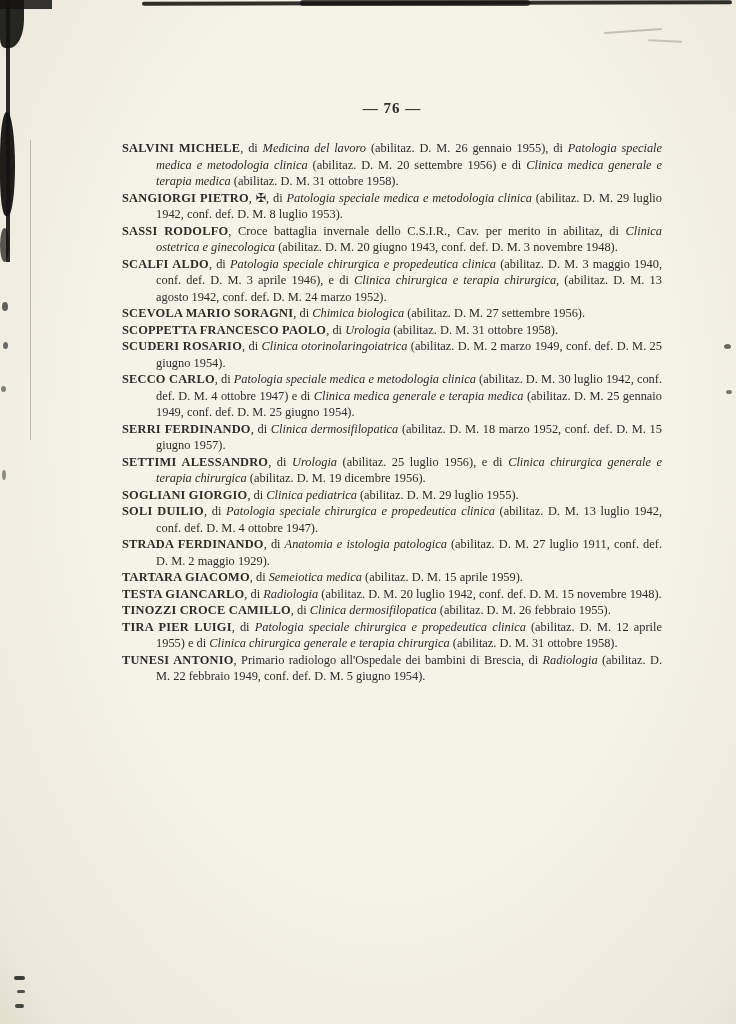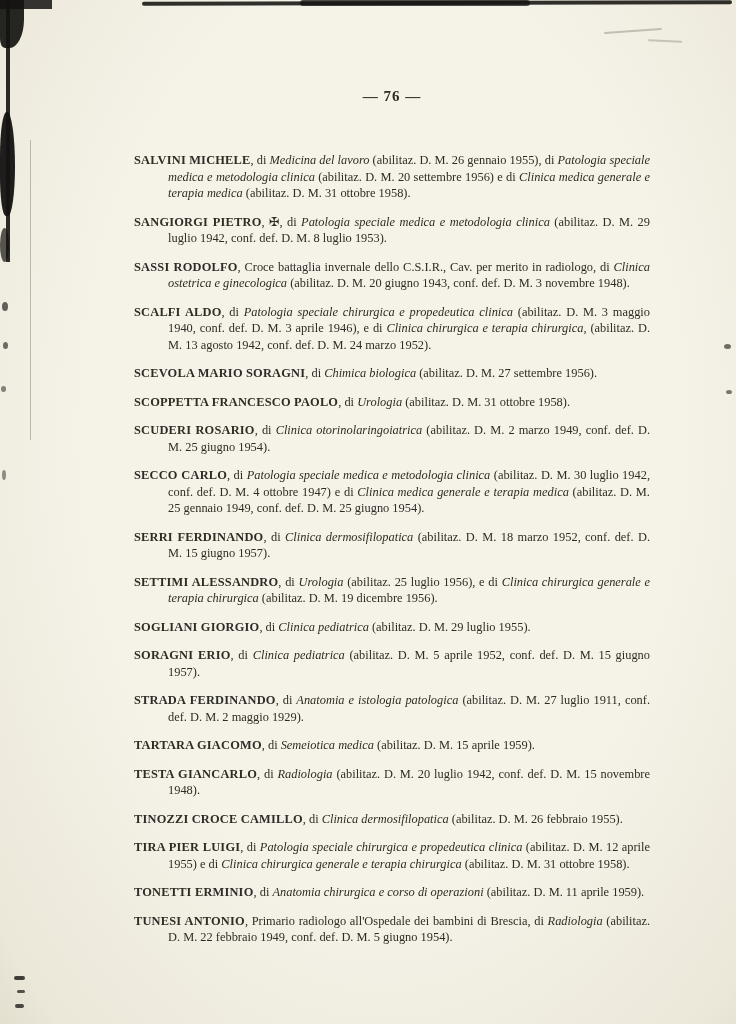--- a/index.html
+++ b/index.html
@@ -30,36 +30,36 @@
   .art-bl2        { left: 17px;  top: 990px; width: 8px;  height: 3px; border-radius: 2px; opacity: .7; }
   .art-bl3        { left: 15px;  top: 1004px; width: 9px; height: 4px; border-radius: 2px; opacity: .75; }
   .art-r1         { left: 724px; top: 344px; width: 7px; height: 5px; border-radius: 50%; opacity: .6; }
   .art-r2         { left: 726px; top: 390px; width: 6px; height: 4px; border-radius: 50%; opacity: .55; }
   .art-pencil1    { left: 604px; top: 30px; width: 58px; height: 2px; background: #8a8375; opacity: .45; transform: rotate(-4deg); border-radius: 2px; }
   .art-pencil2    { left: 648px; top: 40px; width: 34px; height: 2px; background: #8a8375; opacity: .4; transform: rotate(3deg); border-radius: 2px; }
 
   
   .page-number {
     position: absolute;
-    top: 88px; left: 122px; width: 540px;
+    top: 100px; left: 122px; width: 540px;
     text-align: center;
     font-size: 15px; font-weight: bold;
     letter-spacing: 1px;
     color: #2d2b25;
   }
   .entries {
     position: absolute;
     left: 122px; top: 140px; width: 540px;
     color: #2e2c26;
     font-size: 12.4px;
     line-height: 16.5px;
     text-align: justify;
   }
   .entry {
-    margin: 12px;
+    margin: 0;
     padding-left: 34px;
     text-indent: -34px;
   }
   .entry-name { font-weight: bold; letter-spacing: .2px; }
   .italic { font-style: italic; }
 </style>
 </head>
 <body>
 
 <div class="scan-page">
@@ -82,32 +82,31 @@
   <div class="artifact art-r1"></div>
   <div class="artifact art-r2"></div>
   <div class="artifact art-pencil1"></div>
   <div class="artifact art-pencil2"></div>
 
   <div class="page-number">— 76 —</div>
 
   <div class="entries" id="entries">
       <p class="entry"><span class="entry-name">SALVINI MICHELE</span><span class="roman">, di </span><span class="italic">Medicina del lavoro</span><span class="roman"> (abilitaz. D. M. 26 gennaio 1955), di </span><span class="italic">Patologia speciale medica e metodologia clinica</span><span class="roman"> (abilitaz. D. M. 20 settembre 1956) e di </span><span class="italic">Clinica medica generale e terapia medica</span><span class="roman"> (abilitaz. D. M. 31 ottobre 1958).</span></p>
       <p class="entry"><span class="entry-name">SANGIORGI PIETRO</span><span class="roman">, ✠, di </span><span class="italic">Patologia speciale medica e metodologia clinica</span><span class="roman"> (abilitaz. D. M. 29 luglio 1942, conf. def. D. M. 8 luglio 1953).</span></p>
-      <p class="entry"><span class="entry-name">SASSI RODOLFO</span><span class="roman">, Croce battaglia invernale dello C.S.I.R., Cav. per merito in radiologo, di </span><span class="italic">Clinica ostetrica e ginecologica</span><span class="roman"> (abilitaz. D. M. 20 giugno 1943, conf. def. D. M. 3 novembre 1948).</span></p>
+      <p class="entry"><span class="entry-name">SASSI RODOLFO</span><span class="roman">, Croce battaglia invernale dello C.S.I.R., Cav. per merito in abilitaz, di </span><span class="italic">Clinica ostetrica e ginecologica</span><span class="roman"> (abilitaz. D. M. 20 giugno 1943, conf. def. D. M. 3 novembre 1948).</span></p>
       <p class="entry"><span class="entry-name">SCALFI ALDO</span><span class="roman">, di </span><span class="italic">Patologia speciale chirurgica e propedeutica clinica</span><span class="roman"> (abilitaz. D. M. 3 maggio 1940, conf. def. D. M. 3 aprile 1946), e di </span><span class="italic">Clinica chirurgica e terapia chirurgica</span><span class="roman">, (abilitaz. D. M. 13 agosto 1942, conf. def. D. M. 24 marzo 1952).</span></p>
       <p class="entry"><span class="entry-name">SCEVOLA MARIO SORAGNI</span><span class="roman">, di </span><span class="italic">Chimica biologica</span><span class="roman"> (abilitaz. D. M. 27 settembre 1956).</span></p>
       <p class="entry"><span class="entry-name">SCOPPETTA FRANCESCO PAOLO</span><span class="roman">, di </span><span class="italic">Urologia</span><span class="roman"> (abilitaz. D. M. 31 ottobre 1958).</span></p>
       <p class="entry"><span class="entry-name">SCUDERI ROSARIO</span><span class="roman">, di </span><span class="italic">Clinica otorinolaringoiatrica</span><span class="roman"> (abilitaz. D. M. 2 marzo 1949, conf. def. D. M. 25 giugno 1954).</span></p>
       <p class="entry"><span class="entry-name">SECCO CARLO</span><span class="roman">, di </span><span class="italic">Patologia speciale medica e metodologia clinica</span><span class="roman"> (abilitaz. D. M. 30 luglio 1942, conf. def. D. M. 4 ottobre 1947) e di </span><span class="italic">Clinica medica generale e terapia medica</span><span class="roman"> (abilitaz. D. M. 25 gennaio 1949, conf. def. D. M. 25 giugno 1954).</span></p>
       <p class="entry"><span class="entry-name">SERRI FERDINANDO</span><span class="roman">, di </span><span class="italic">Clinica dermosifilopatica</span><span class="roman"> (abilitaz. D. M. 18 marzo 1952, conf. def. D. M. 15 giugno 1957).</span></p>
       <p class="entry"><span class="entry-name">SETTIMI ALESSANDRO</span><span class="roman">, di </span><span class="italic">Urologia</span><span class="roman"> (abilitaz. 25 luglio 1956), e di </span><span class="italic">Clinica chirurgica generale e terapia chirurgica</span><span class="roman"> (abilitaz. D. M. 19 dicembre 1956).</span></p>
       <p class="entry"><span class="entry-name">SOGLIANI GIORGIO</span><span class="roman">, di </span><span class="italic">Clinica pediatrica</span><span class="roman"> (abilitaz. D. M. 29 luglio 1955).</span></p>
-      <p class="entry"><span class="entry-name">SORAGNI ERIO</span><span class="roman">, di </span><span class="italic">Clinica pediatrica</span><span class="roman"> (abilitaz. D. M. 5 aprile 1952, conf. def. D. M. 15 giugno 1957).</span></p>
+      <p class="entry"><span class="entry-name">SOLI DUILIO</span><span class="roman">, di </span><span class="italic">Patologia speciale chirurgica e propedeutica clinica</span><span class="roman"> (abilitaz. D. M. 13 luglio 1942, conf. def. D. M. 4 ottobre 1947).</span></p>
       <p class="entry"><span class="entry-name">STRADA FERDINANDO</span><span class="roman">, di </span><span class="italic">Anatomia e istologia patologica</span><span class="roman"> (abilitaz. D. M. 27 luglio 1911, conf. def. D. M. 2 maggio 1929).</span></p>
       <p class="entry"><span class="entry-name">TARTARA GIACOMO</span><span class="roman">, di </span><span class="italic">Semeiotica medica</span><span class="roman"> (abilitaz. D. M. 15 aprile 1959).</span></p>
       <p class="entry"><span class="entry-name">TESTA GIANCARLO</span><span class="roman">, di </span><span class="italic">Radiologia</span><span class="roman"> (abilitaz. D. M. 20 luglio 1942, conf. def. D. M. 15 novembre 1948).</span></p>
       <p class="entry"><span class="entry-name">TINOZZI CROCE CAMILLO</span><span class="roman">, di </span><span class="italic">Clinica dermosifilopatica</span><span class="roman"> (abilitaz. D. M. 26 febbraio 1955).</span></p>
       <p class="entry"><span class="entry-name">TIRA PIER LUIGI</span><span class="roman">, di </span><span class="italic">Patologia speciale chirurgica e propedeutica clinica</span><span class="roman"> (abilitaz. D. M. 12 aprile 1955) e di </span><span class="italic">Clinica chirurgica generale e terapia chirurgica</span><span class="roman"> (abilitaz. D. M. 31 ottobre 1958).</span></p>
-      <p class="entry"><span class="entry-name">TONETTI ERMINIO</span><span class="roman">, di </span><span class="italic">Anatomia chirurgica e corso di operazioni</span><span class="roman"> (abilitaz. D. M. 11 aprile 1959).</span></p>
       <p class="entry"><span class="entry-name">TUNESI ANTONIO</span><span class="roman">, Primario radiologo all'Ospedale dei bambini di Brescia, di </span><span class="italic">Radiologia</span><span class="roman"> (abilitaz. D. M. 22 febbraio 1949, conf. def. D. M. 5 giugno 1954).</span></p>
     </div>
 
 </div>
 
 </body></html>

